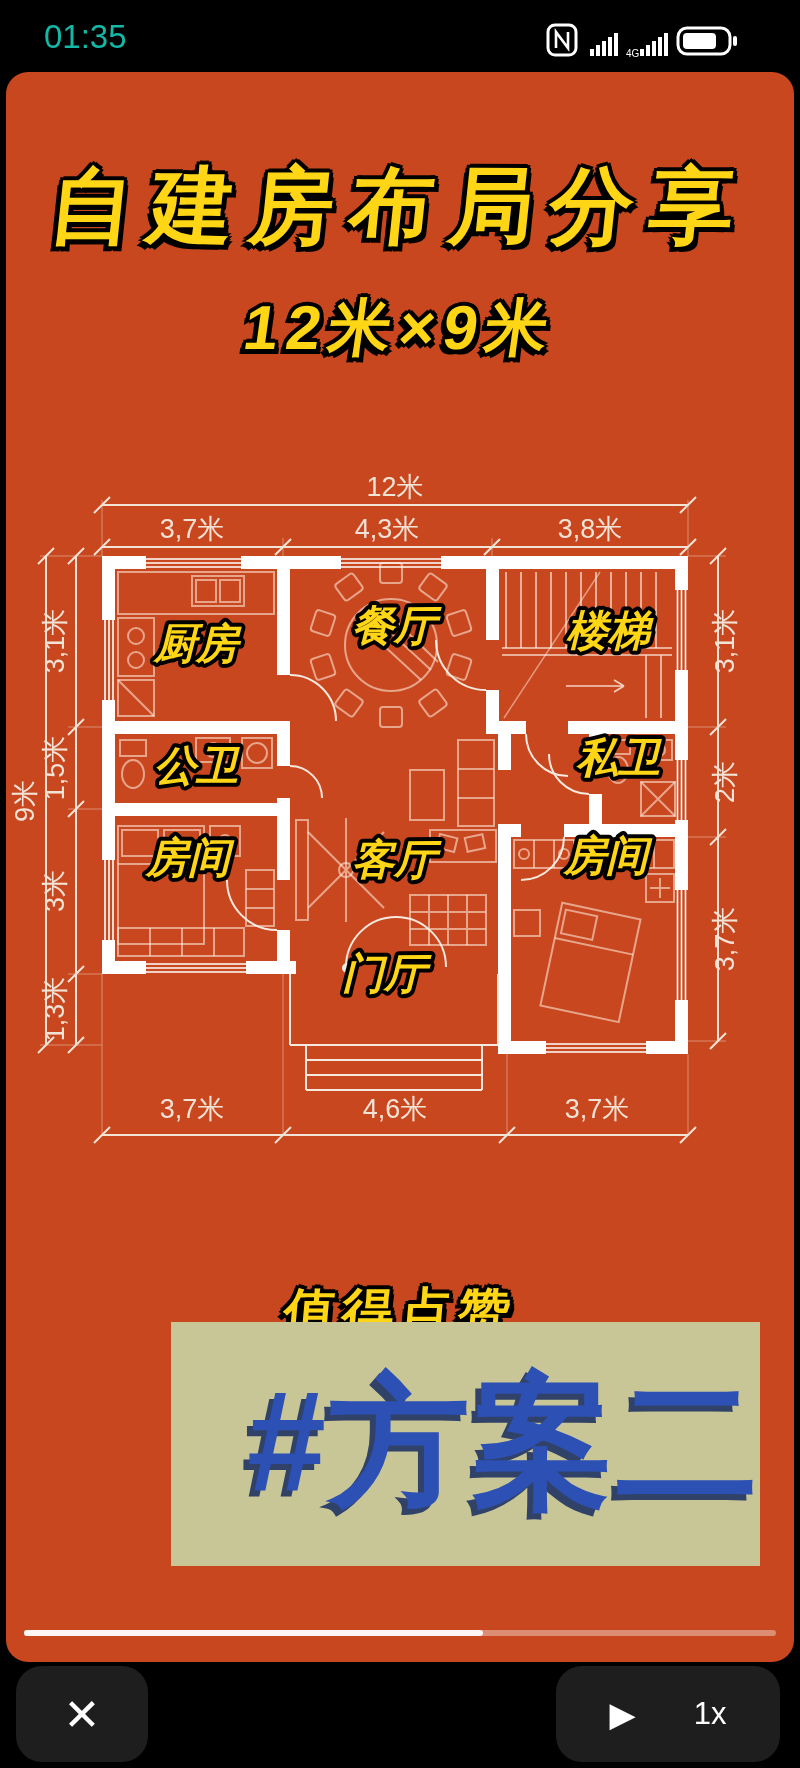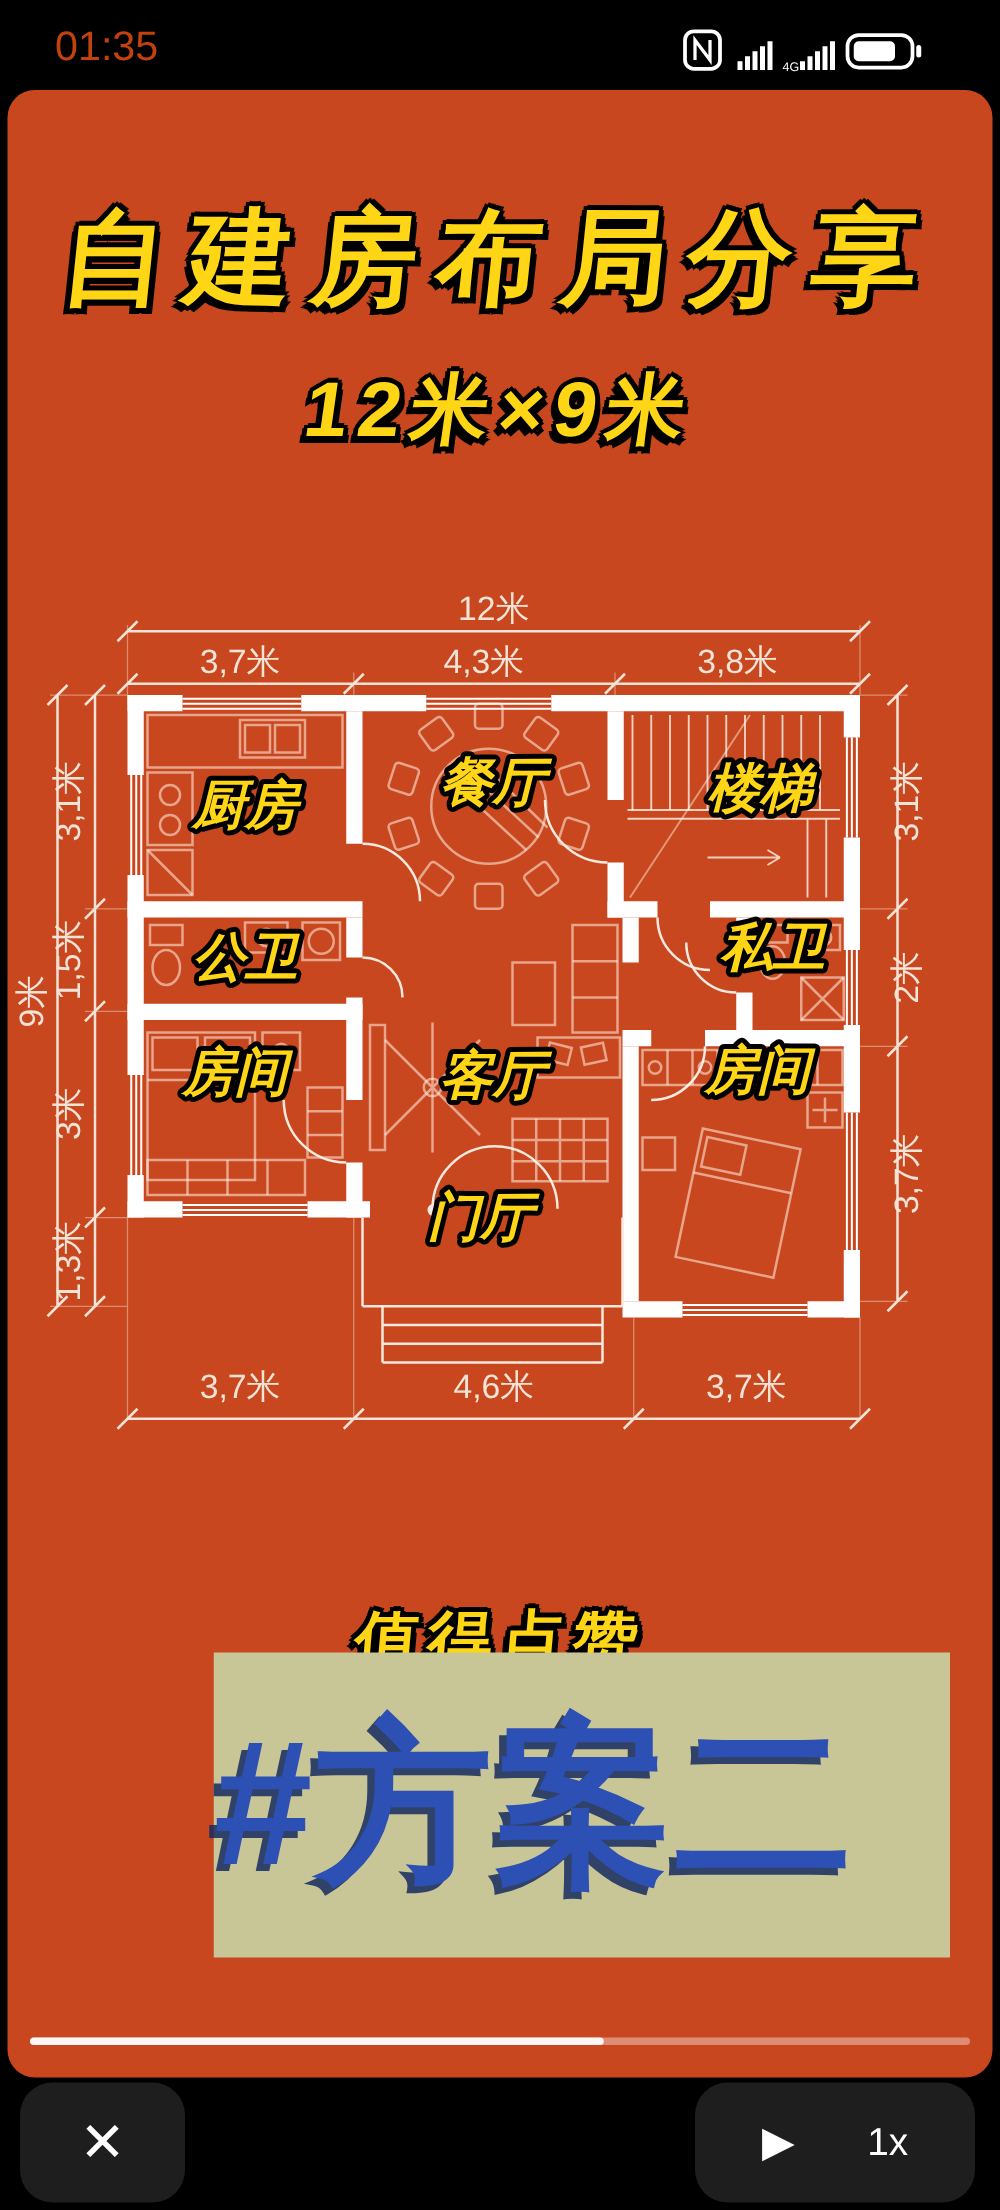--- a/index.html
+++ b/index.html
@@ -1,39 +1,39 @@
 <!DOCTYPE html>
 <html><head>
 <meta charset="utf-8">
 <style>
   html,body{margin:0;padding:0;background:#000;}
   .phone{position:relative;width:800px;height:1768px;background:#000;overflow:hidden;
          font-family:"Liberation Sans",sans-serif;}
   
   .status-bar{position:absolute;left:0;top:0;width:800px;height:72px;background:#000;}
-  .status-time{position:absolute;left:44px;top:18px;color:#c2410c;font-size:33px;font-weight:500;}
+  .status-time{position:absolute;left:44px;top:18px;color:#14b8a6;font-size:33px;font-weight:500;}
   .status-icons{position:absolute;right:44px;top:20px;}
   
   .card{position:absolute;left:6px;top:72px;width:788px;height:1590px;background:#c9471e;
         border-radius:22px;}
   .outline{ text-shadow:4px 0 0 #000,-4px 0 0 #000,0 4px 0 #000,0 -4px 0 #000,
             3px 3px 0 #000,-3px 3px 0 #000,3px -3px 0 #000,-3px -3px 0 #000,
             5px 5px 0 #000,-5px 5px 0 #000;}
   .poster-title{position:absolute;left:0;top:78px;width:100%;text-align:center;
         color:#ffd616;font-size:84px;font-weight:bold;letter-spacing:16px;
         transform:skewX(-6deg);white-space:nowrap;}
   .poster-subtitle{position:absolute;left:0;top:214px;width:100%;text-align:center;
         color:#ffd616;font-size:62px;font-weight:bold;letter-spacing:8px;
         transform:skewX(-8deg);}
   .plan-svg{position:absolute;left:0;top:368px;}
   .caption{position:absolute;left:0;top:1206px;width:100%;text-align:center;
         color:#ffd616;font-size:52px;font-weight:bold;letter-spacing:6px;
         transform:skewX(-5deg);z-index:1;}
   .banner{position:absolute;left:165px;top:1250px;width:589px;height:244px;background:#c8c696;
-        z-index:2;display:flex;align-items:center;justify-content:flex-start;}
+        z-index:2;display:flex;align-items:center;justify-content:flex-end;}
   .banner-text{color:#2d50b4;font-size:142px;font-weight:bold;letter-spacing:2px;
         text-shadow:-6px 6px 0 rgba(22,42,96,.85);white-space:nowrap;}
   .progress{position:absolute;left:18px;top:1558px;width:752px;height:6px;border-radius:3px;
         background:rgba(255,255,255,.38);}
   .progress-played{height:6px;border-radius:3px;background:rgba(255,255,255,.92);width:61%;}
   
   .btn{position:absolute;top:1666px;height:96px;background:#1e1e1e;border-radius:26px;
        display:flex;align-items:center;justify-content:center;color:#fff;}
   .close-btn{left:16px;width:132px;font-size:44px;}
   .player-btn{left:556px;width:224px;gap:58px;}

